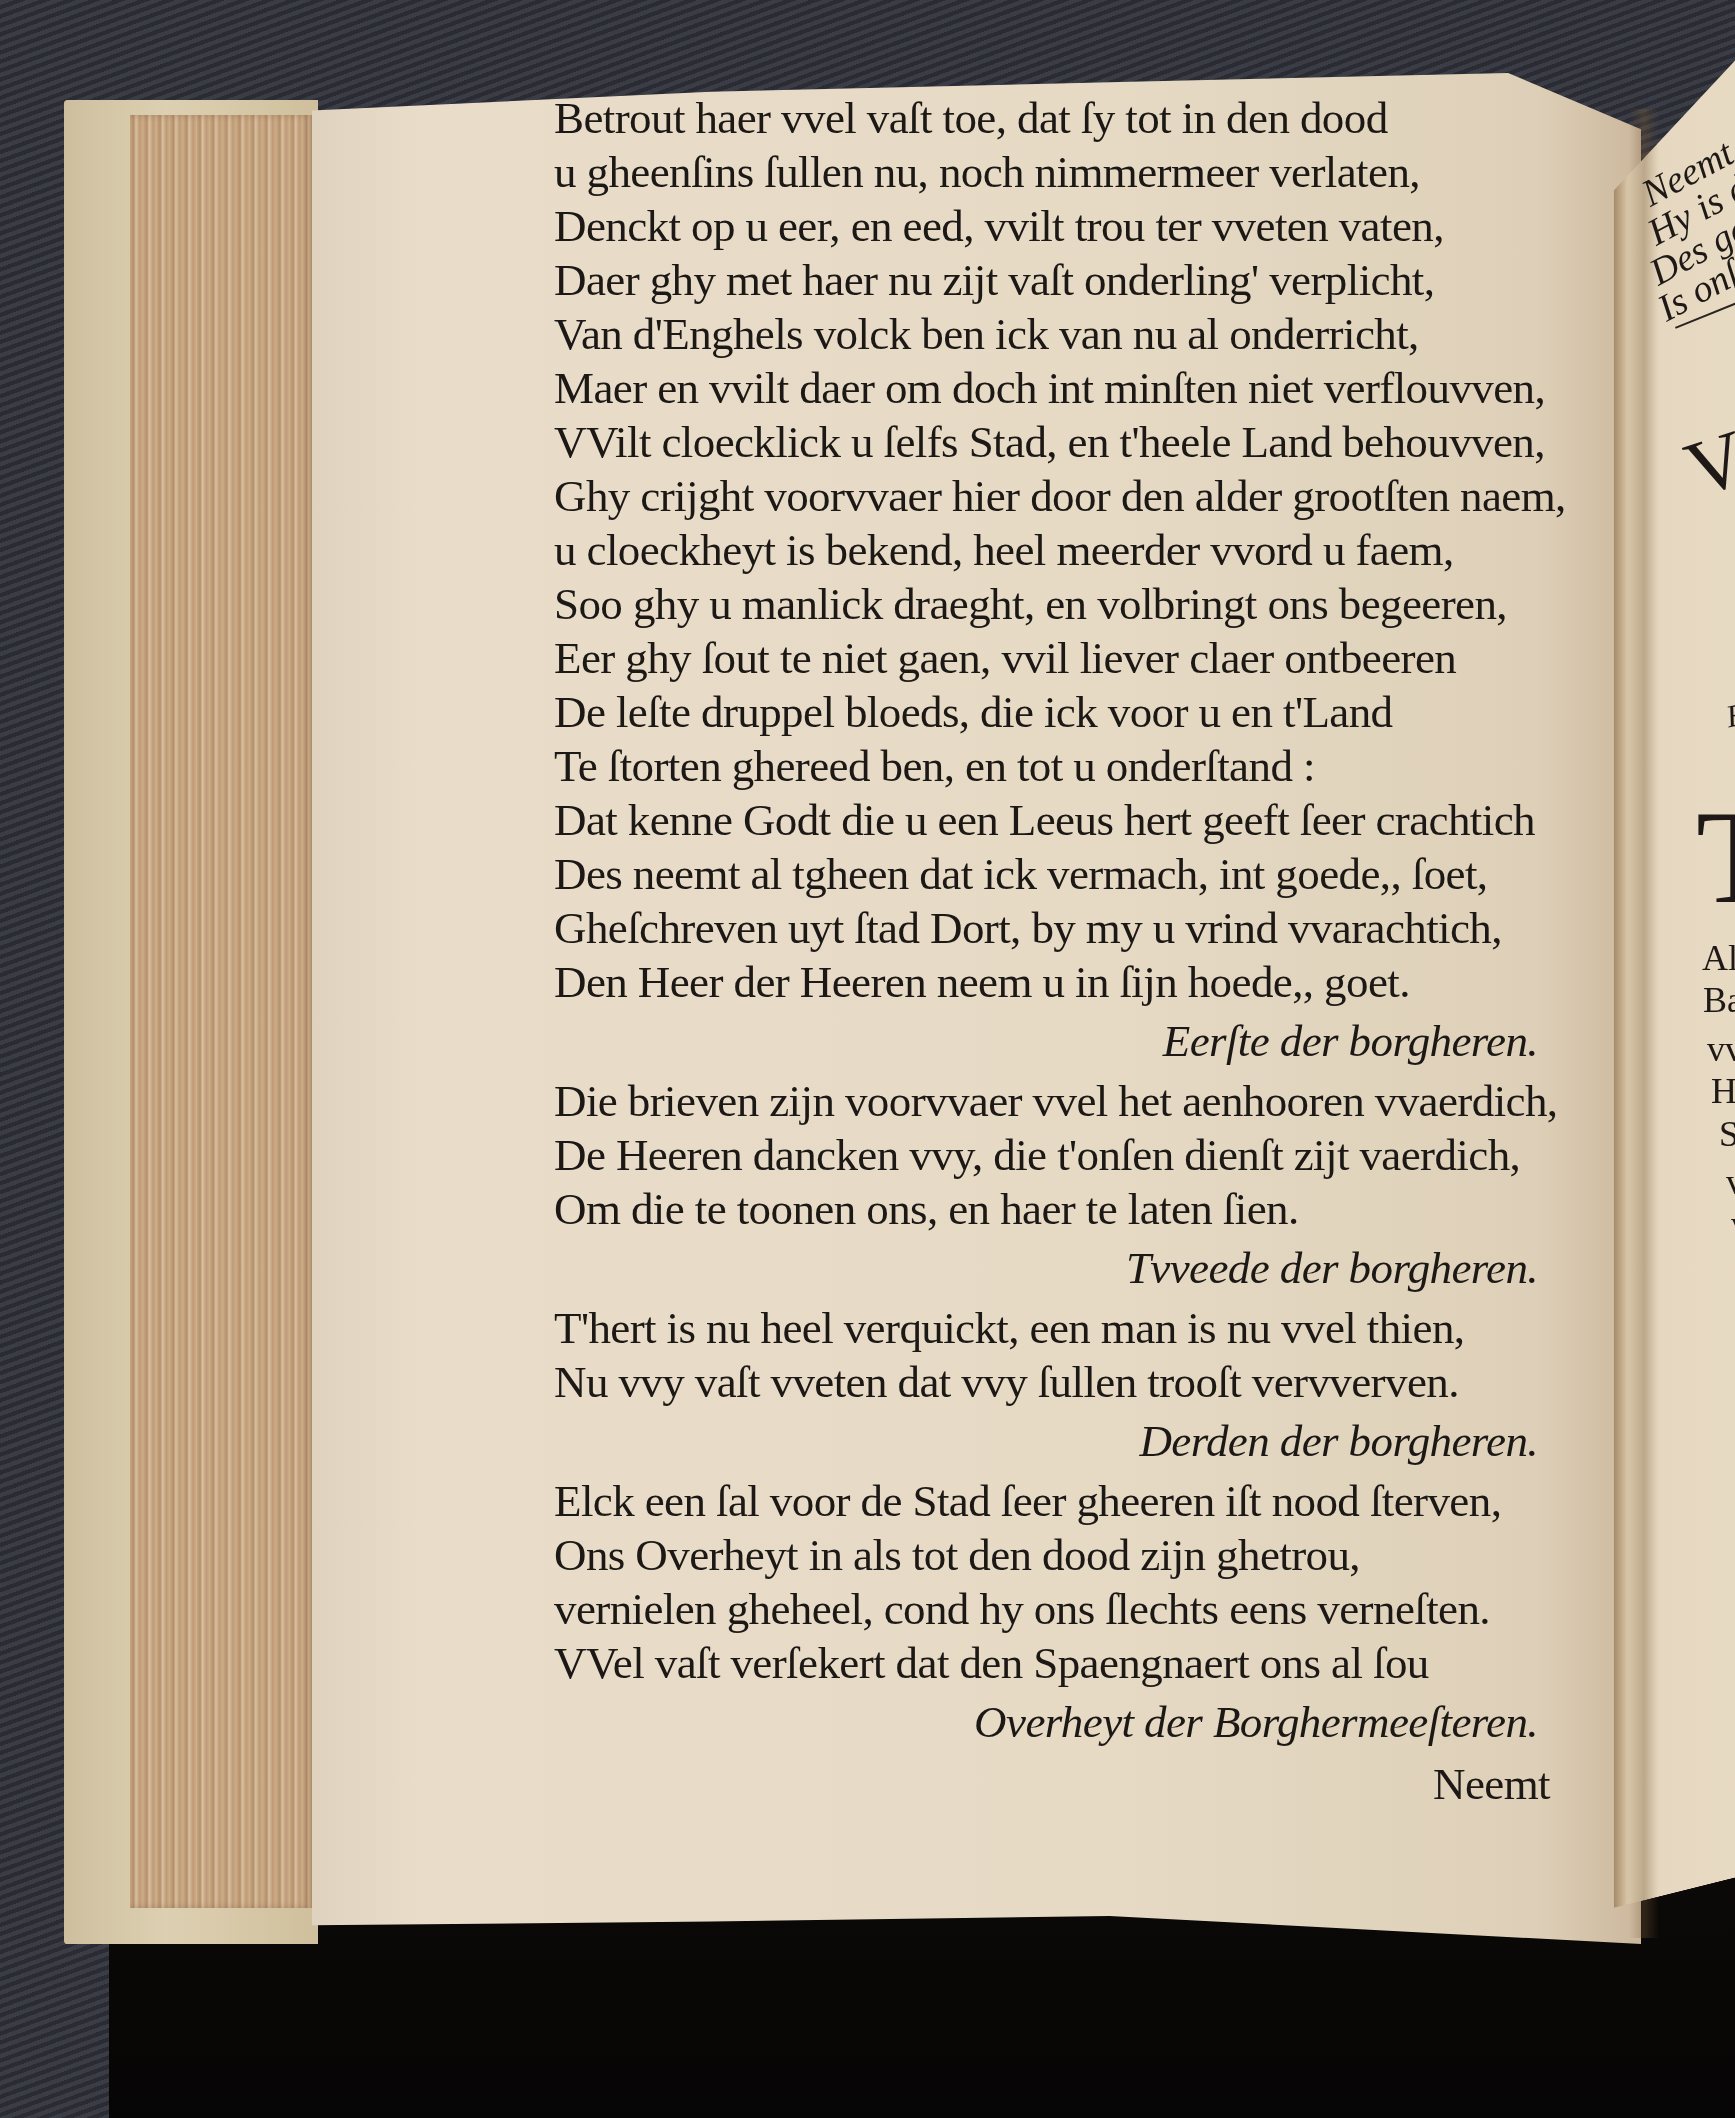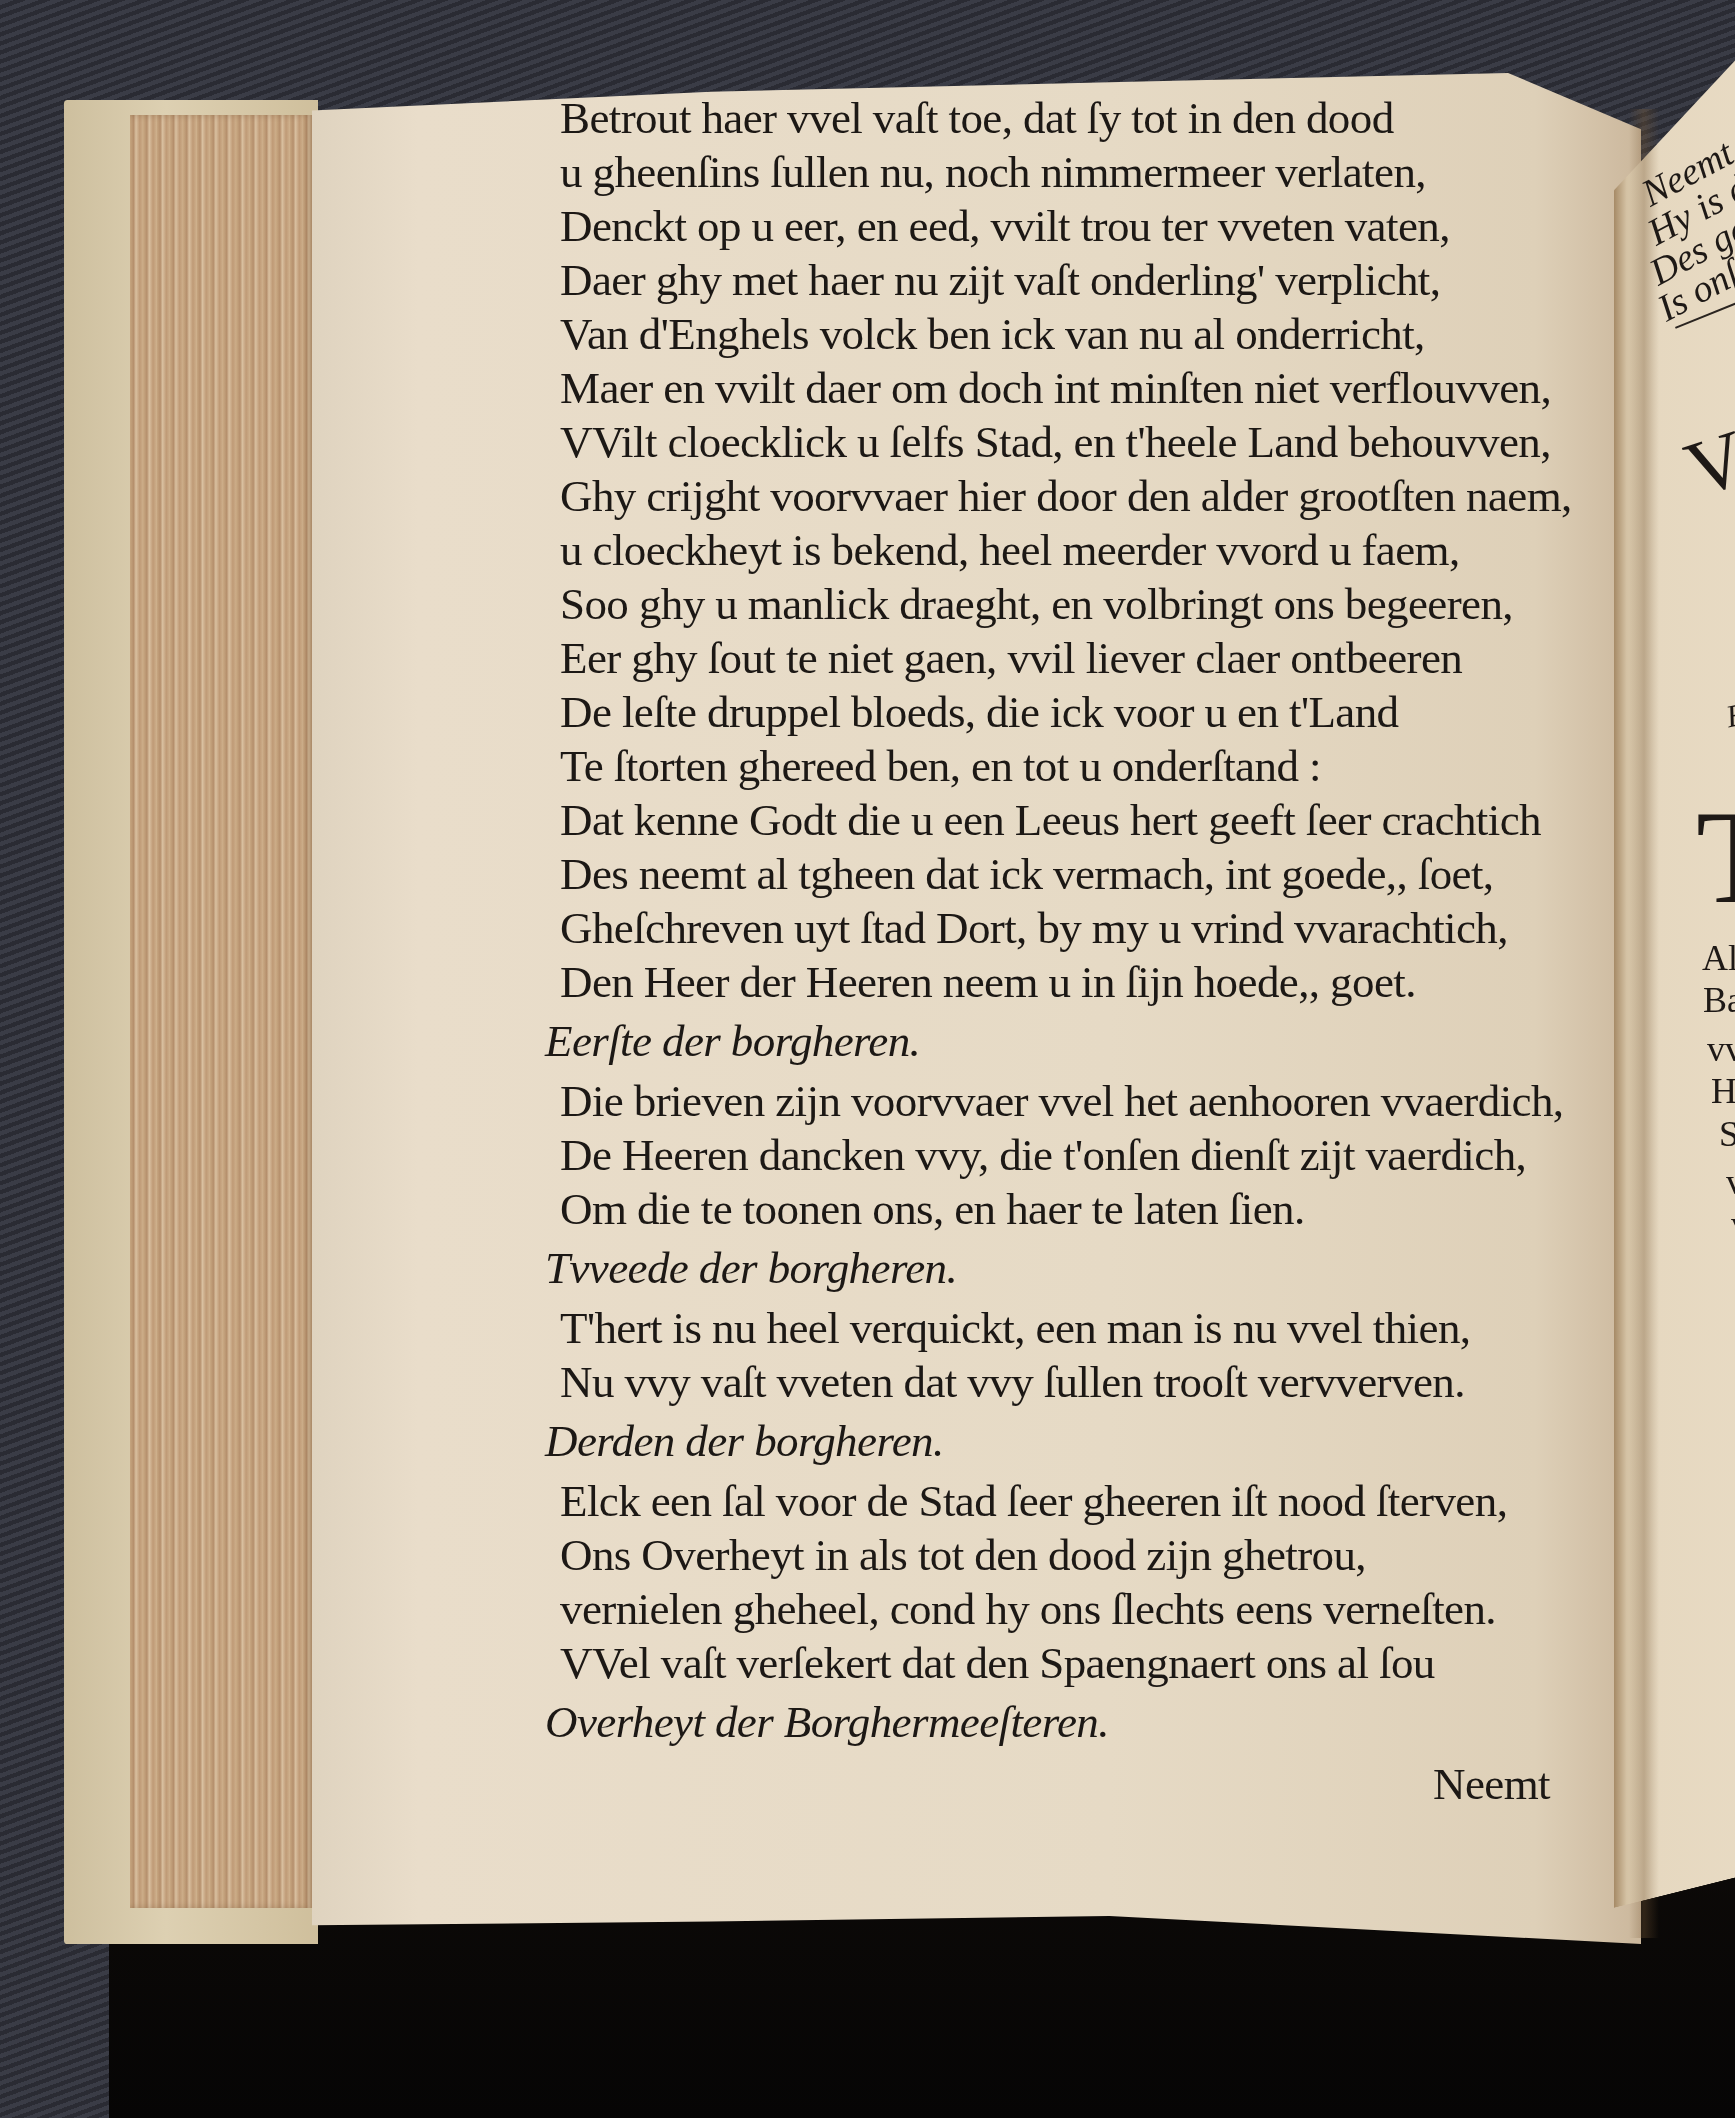--- a/index.html
+++ b/index.html
@@ -42,25 +42,25 @@
       background: linear-gradient(90deg, rgba(120,90,55,0.0), rgba(120,90,55,0.35), rgba(120,90,55,0.0));
     }
     .text-block {
       position: absolute; left: 545px; top: 91px; width: 1066px;
       color: #1c1815;
       font-family: "Liberation Serif", serif;
       font-size: 45px;
       line-height: 54px;
       letter-spacing: -0.6px;
     }
-    .verse { white-space: nowrap; margin-left: 15px; }
+    .verse { white-space: nowrap; margin-left: 9px; }
     .speaker {
       font-style: italic; white-space: nowrap;
       font-size: 45px; line-height: 65px;
-      text-align: left; padding-right: 73px;
+      text-align: right; padding-right: 73px;
     }
     .catchword { white-space: nowrap; text-align: right; padding-right: 61px; margin-top: 2.4px; }
     .right-fragment {
       position: absolute; left: 1617px; top: 91px; width: 121px; height: 1878px; overflow: hidden;
       color: #1e1916; font-family: "Liberation Serif", serif;
     }
     .rf-line { position: absolute; white-space: nowrap; font-style: italic; font-size: 38px; transform: rotate(-28deg); transform-origin: 0 0; }
     .rf-title { position: absolute; white-space: nowrap; font-size: 79px; transform: rotate(-18deg); transform-origin: 0 0; }
     .rf-rule { position: absolute; left: 58px; top: 236px; width: 109px; height: 2.4px; background: #2a2420; transform: rotate(-22deg); transform-origin: 0 0; }
     .rf-sub { position: absolute; white-space: nowrap; font-style: italic; font-size: 31.5px; transform: rotate(-12deg); transform-origin: 0 0; }

